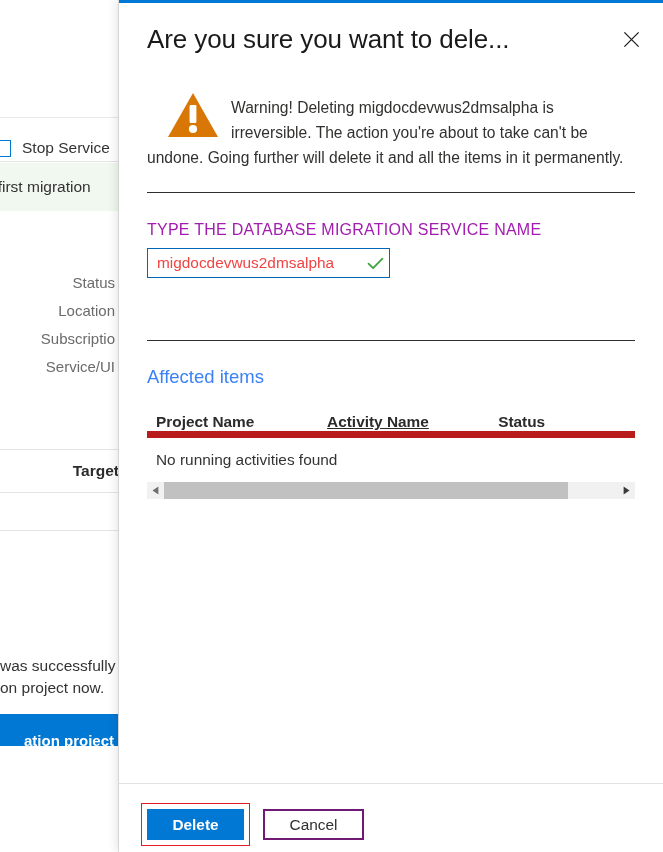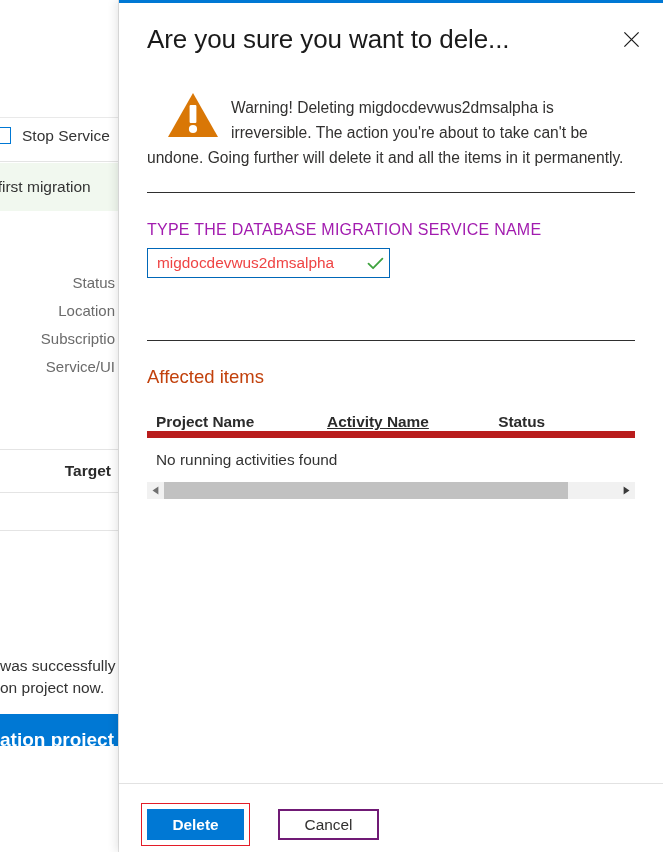--- a/index.html
+++ b/index.html
@@ -38,21 +38,21 @@
     background: #ffffff;
     border-bottom: 1px solid #e9e9e9;
   }
 
   
   .cmd-row {
     position: absolute;
     left: 0; top: 127px;
     width: 119px; height: 30px;
     display: flex;
-    align-items: flex-start;
+    align-items: flex-end;
   }
   .cmd-checkbox {
     width: 17px; height: 17px;
     border: 1.5px solid #0078d4;
     background: #ffffff;
     margin-left: -6px;
     flex: 0 0 auto;
   }
   .cmd-label {
     font-size: 15.5px;
@@ -111,21 +111,20 @@
     left: 0; top: 449px;
     width: 119px; height: 1px;
     background: #e4e4e4;
   }
   .tgt-head {
     position: absolute;
     left: 0; top: 458px;
     width: 119px; height: 26px;
     display: flex; align-items: center;
     justify-content: flex-end;
-    padding-right: 8px;
   }
   .tgt-head-text {
     font-size: 15.5px;
     font-weight: 600;
     color: #2b2b2b;
     white-space: nowrap;
   }
   .tgt-sep-mid {
     position: absolute;
     left: 0; top: 492px;
@@ -158,21 +157,21 @@
     left: 0; top: 714px;
     width: 119px; height: 32px;
     background: #0078d4;
     display: flex;
     align-items: center;
     justify-content: flex-end;
     padding-right: 5px;
     overflow: hidden;
   }
   .bottom-cta-text {
-    font-size: 19px;
+    font-size: 15px;
     font-weight: 600;
     color: #ffffff;
     white-space: nowrap;
     margin-top: 20px;
   }
 
   
   .dialog {
     position: absolute;
     left: 119px; top: 0;
@@ -275,21 +274,21 @@
     display: flex;
     align-items: center;
     justify-content: center;
   }
 
   .rule-dark.second { margin-top: 62px; }
 
   
   .affected-title {
     font-size: 18.5px;
-    color: #c2410c;
+    color: #3b82f6;
     font-weight: 400;
     padding-top: 25px;
   }
 
   .grid { margin-top: 23px; }
   .grid-head {
     display: flex;
     align-items: flex-end;
     height: 27px;
     padding: 0 0 0 9px;
@@ -349,21 +348,21 @@
     position: absolute;
     left: 0; bottom: 0;
     width: 544px;
     height: 69px;
     border-top: 1px solid #e2e2e2;
     background: #ffffff;
   }
   .footer-inner {
     display: flex;
     align-items: center;
-    gap: 28px;
+    gap: 13px;
     padding: 19px 0 0 22px;
   }
   .btn-primary-wrap {
     position: relative;
     padding: 5px;
     border: 1.6px solid #e31c28;
     display: inline-block;
   }
   .btn-primary {
     width: 97px;

